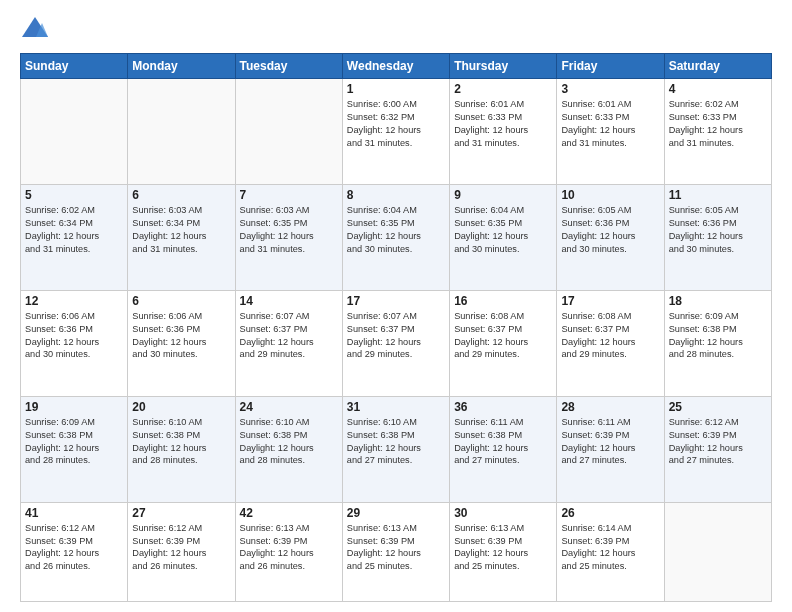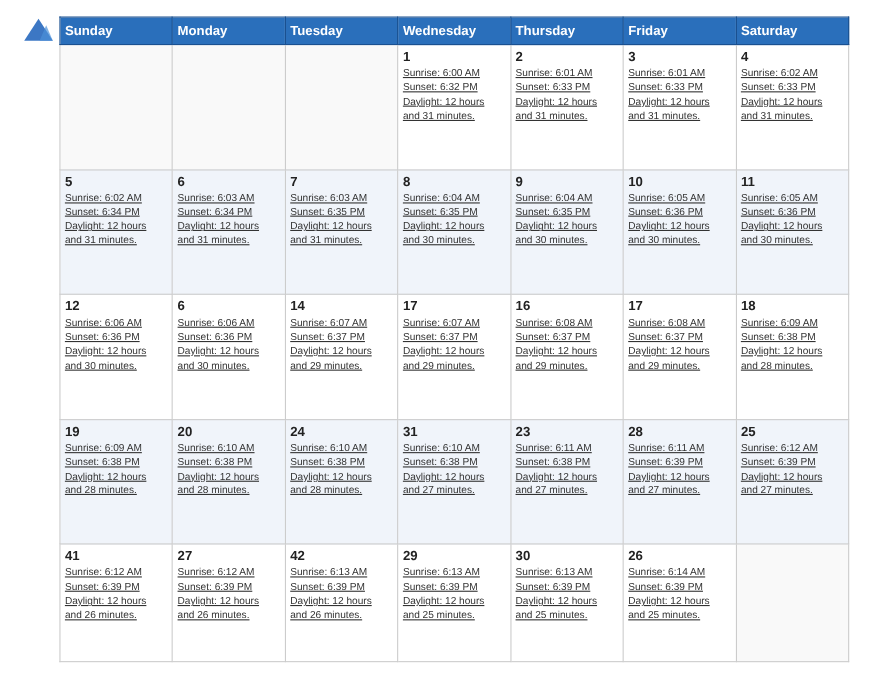--- a/index.html
+++ b/index.html
@@ -8,21 +8,21 @@
       height: 612px;
       font-family: Arial, sans-serif;
       background: #fff;
       overflow: hidden;
     }
     .page {
       width: 792px;
       height: 612px;
       padding: 15px 20px 10px 20px;
       display: flex;
-      flex-direction: row;
+      flex-direction: column;
     }
     .header {
       display: flex;
       justify-content: space-between;
       align-items: flex-start;
       margin-bottom: 10px;
     }
     .logo {
       display: flex;
       align-items: center;
@@ -89,21 +89,20 @@
     .day-num {
       font-size: 12px;
       font-weight: bold;
       margin-bottom: 2px;
       color: #222;
     }
     .day-info {
       line-height: 1.4;
       font-size: 9.2px;
       color: #333;
-      text-decoration: underline;
     }
     .empty-cell {
       background: #f9f9f9;
     }
     .row-alt {
       background: #f0f4fa;
     }
   </style>
 </head>
 <body>
@@ -231,21 +230,21 @@
           </td>
           <td>
             <div class="day-num">24</div>
             <div class="day-info">Sunrise: 6:10 AM<br>Sunset: 6:38 PM<br>Daylight: 12 hours<br>and 28 minutes.</div>
           </td>
           <td>
             <div class="day-num">31</div>
             <div class="day-info">Sunrise: 6:10 AM<br>Sunset: 6:38 PM<br>Daylight: 12 hours<br>and 27 minutes.</div>
           </td>
           <td>
-            <div class="day-num">23</div>
+            <div class="day-num">36</div>
             <div class="day-info">Sunrise: 6:11 AM<br>Sunset: 6:38 PM<br>Daylight: 12 hours<br>and 27 minutes.</div>
           </td>
           <td>
             <div class="day-num">28</div>
             <div class="day-info">Sunrise: 6:11 AM<br>Sunset: 6:39 PM<br>Daylight: 12 hours<br>and 27 minutes.</div>
           </td>
           <td>
             <div class="day-num">25</div>
             <div class="day-info">Sunrise: 6:12 AM<br>Sunset: 6:39 PM<br>Daylight: 12 hours<br>and 27 minutes.</div>
           </td>

